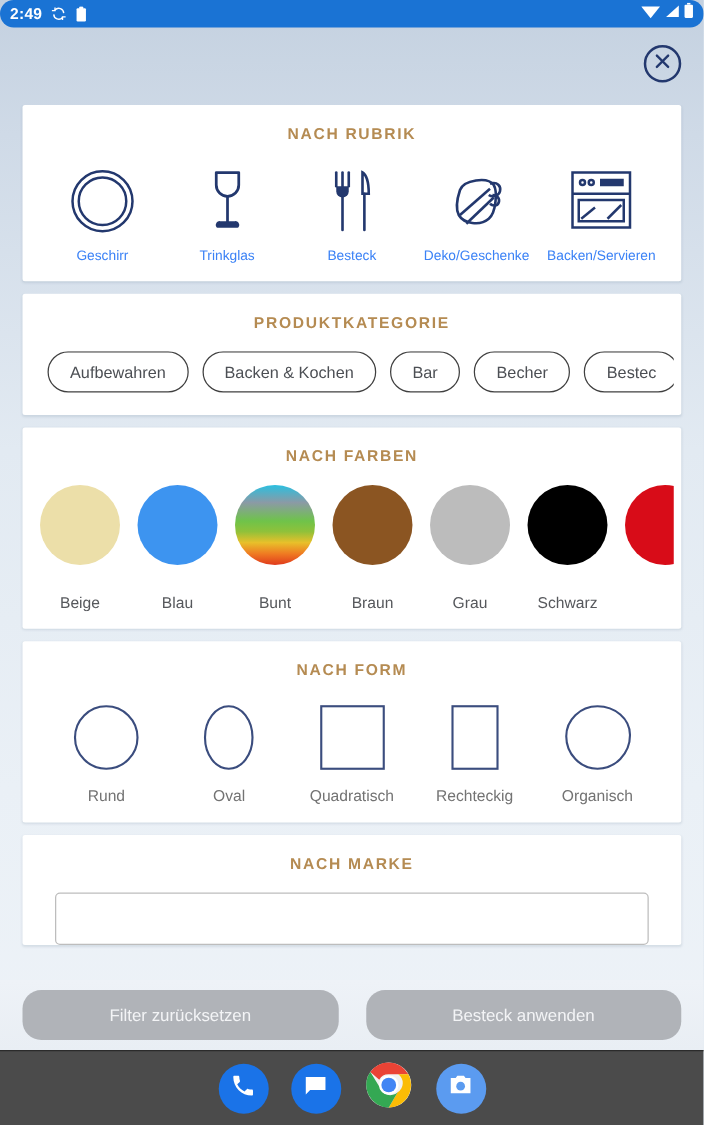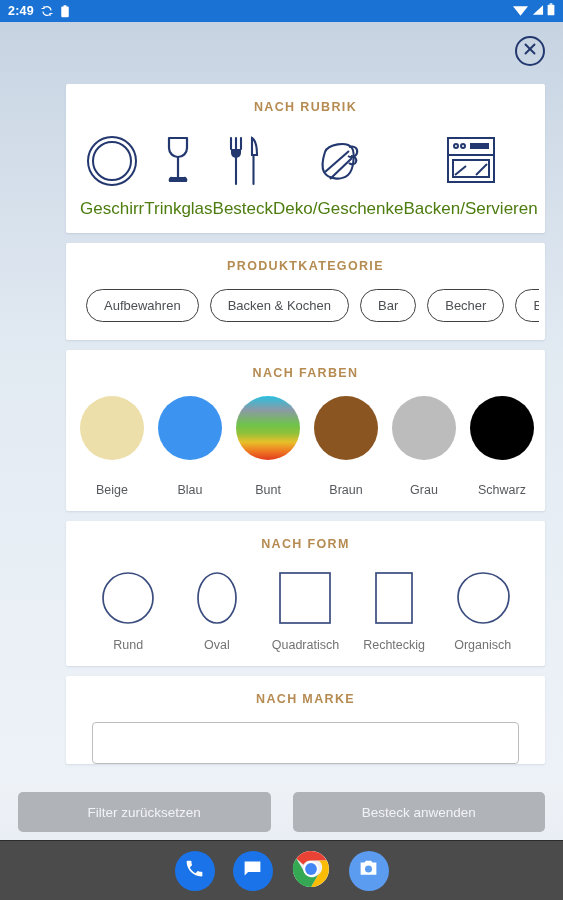--- a/index.html
+++ b/index.html
@@ -16,40 +16,40 @@
     overflow: hidden;
   }
 
   
   .statusbar {
     position: absolute; top: 0; left: 0; right: 0; height: 22px;
     background: #1a73d4;
     display: flex; align-items: center;
     padding: 0 8px;
     color: #ffffff;
+    border-radius: 11px;
   }
   .sb-time { font-size: 12.5px; font-weight: 600; letter-spacing: .2px; }
   .sb-icon-left { margin-left: 7px; display: flex; align-items: center; }
   .sb-right { margin-left: auto; display: flex; align-items: center; gap: 3px; }
 
   
   .close-btn {
     position: absolute; top: 36px; right: 18px;
     width: 30px; height: 30px; border-radius: 50%;
     border: 2px solid #23386e;
     display: flex; align-items: center; justify-content: center;
     background: transparent;
     cursor: pointer;
   }
 
   
   .sheet {
     position: absolute; top: 84px; left: 0; right: 0; bottom: 60px;
     overflow: hidden;
-    padding-left: 48px;
   }
   .card {
     background: #ffffff;
     margin: 0 18px 10px 18px;
     border-radius: 2px;
     box-shadow: 0 1px 2px rgba(90,110,135,.16);
     padding: 16px 6px 14px 6px;
   }
   .card.last { padding-bottom: 0; margin-bottom: 0; }
   .section-title {
@@ -66,22 +66,22 @@
     display: flex; align-items: flex-end; justify-content: space-between;
     padding: 0 8px;
   }
   .icon-cell {
     display: flex; flex-direction: column; align-items: center;
     flex: 1 1 0; cursor: pointer;
   }
   .icon-glyph { height: 62px; display: flex; align-items: center; justify-content: center; }
   .icon-label {
     margin-top: 7px;
-    font-size: 17px;
-    color: #4d7c0f;
+    font-size: 11px;
+    color: #3b82f6;
     white-space: nowrap;
   }
 
   
   .chip-row {
     display: flex; gap: 11px; padding: 0 14px 4px 14px;
     overflow: hidden; align-items: center;
   }
   .chip {
     border: 1px solid #404040;
@@ -132,21 +132,21 @@
   
   .actionbar {
     position: absolute; left: 0; right: 0; bottom: 60px; height: 56px;
     background: linear-gradient(180deg, #eef2f7 0%, #e9eef4 100%);
     display: flex; align-items: center; justify-content: center; gap: 22px;
     padding: 0 18px;
   }
   .action-btn {
     flex: 1 1 0; height: 40px;
     background: #b0b3b8;
-    border: none; border-radius: 5px;
+    border: none; border-radius: 15px;
     color: #f3f4f6;
     font-size: 13.5px;
     font-family: "Liberation Sans", sans-serif;
     cursor: pointer;
   }
 
   
   .dock {
     position: absolute; left: 0; right: 0; bottom: 0; height: 60px;
     background: #4b4b4b;

